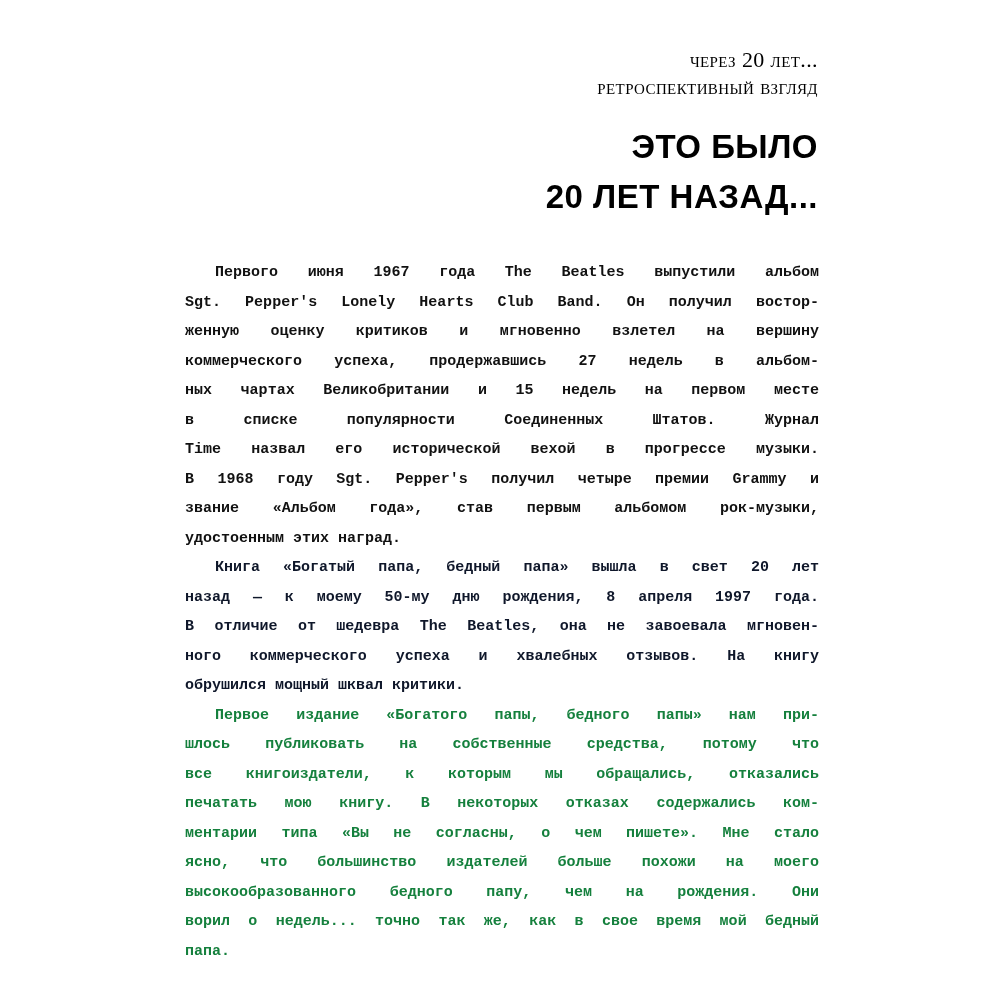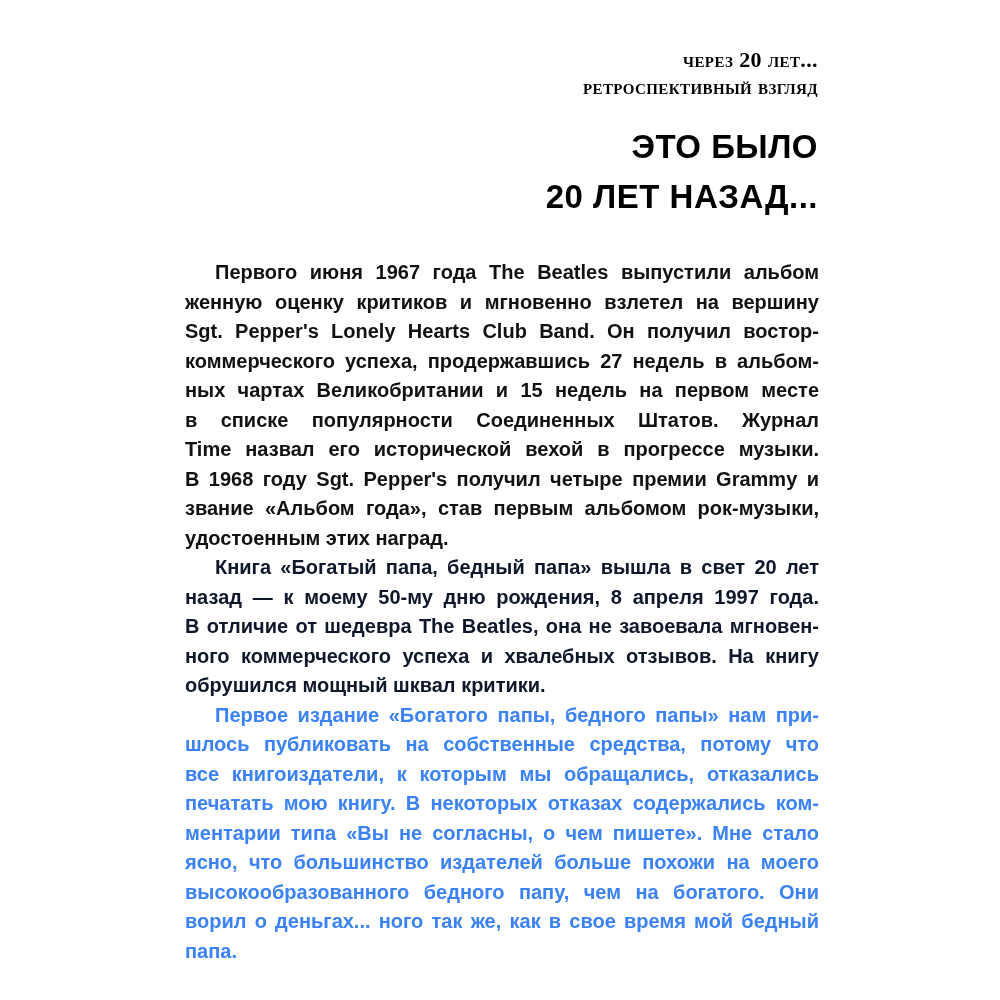--- a/index.html
+++ b/index.html
@@ -28,21 +28,21 @@
   .header {
     position: absolute;
     left: 185px;
     top: 46px;
     width: 633px;
     text-align: right;
   }
 
   .eyebrow {
     font-family: "Liberation Serif", "DejaVu Serif", serif;
-    font-weight: 700;
+    font-weight: 400;
     font-size: 22px;
     line-height: 27px;
     letter-spacing: 0.4px;
     font-variant: small-caps;
     text-transform: lowercase;
     white-space: nowrap;
   }
 
   .chapter-title {
     font-family: "Liberation Sans", "DejaVu Sans", sans-serif;
@@ -57,23 +57,23 @@
   
   .body-col {
     position: absolute;
     left: 185px;
     top: 258px;
     width: 634px;
   }
 
   .para {
     margin: 0;
-    font-family: Liberation Sans, sans-serif;
+    font-family: Liberation Mono, monospace;
     font-weight: 700;
-    font-size: 20px;
+    font-size: 15px;
     line-height: 29.5px;
     color: #111111;
     text-align: justify;
   }
 
   
   .line {
     display: block;
     text-align: justify;
     text-align-last: justify;
@@ -97,43 +97,43 @@
     <div class="eyebrow">Ретроспективный взгляд</div>
     <h1 class="chapter-title">
       <span>Это было</span><br>
       <span>20 лет назад...</span>
     </h1>
   </div>
 
   <div class="body-col">
     <p class="para" id="paragraph-1" style="color: rgb(17, 17, 17);">
         <span class="line indent">Первого июня 1967 года The Beatles выпустили альбом</span>
+        <span class="line">Sgt. Pepper's Lonely Hearts Club Band. Он получил востор-</span>
         <span class="line">женную оценку критиков и мгновенно взлетел на вершину</span>
-        <span class="line">Sgt. Pepper's Lonely Hearts Club Band. Он получил востор-</span>
         <span class="line">коммерческого успеха, продержавшись 27 недель в альбом-</span>
         <span class="line">ных чартах Великобритании и 15 недель на первом месте</span>
         <span class="line">в списке популярности Соединенных Штатов. Журнал</span>
         <span class="line">Time назвал его исторической вехой в прогрессе музыки.</span>
         <span class="line">В 1968 году Sgt. Pepper's получил четыре премии Grammy и</span>
         <span class="line">звание «Альбом года», став первым альбомом рок-музыки,</span>
         <span class="line last">удостоенным этих наград.</span>
       </p>
     <p class="para" id="paragraph-2" style="color: #0f172a;">
         <span class="line indent">Книга «Богатый папа, бедный папа» вышла в свет 20 лет</span>
         <span class="line">назад — к моему 50-му дню рождения, 8 апреля 1997 года.</span>
         <span class="line">В отличие от шедевра The Beatles, она не завоевала мгновен-</span>
         <span class="line">ного коммерческого успеха и хвалебных отзывов. На книгу</span>
         <span class="line last">обрушился мощный шквал критики.</span>
       </p>
-    <p class="para" id="paragraph-3" style="color: #3b82f6;">
+    <p class="para" id="paragraph-3" style="color: #15803d;">
         <span class="line indent">Первое издание «Богатого папы, бедного папы» нам при-</span>
         <span class="line">шлось публиковать на собственные средства, потому что</span>
         <span class="line">все книгоиздатели, к которым мы обращались, отказались</span>
         <span class="line">печатать мою книгу. В некоторых отказах содержались ком-</span>
         <span class="line">ментарии типа «Вы не согласны, о чем пишете». Мне стало</span>
         <span class="line">ясно, что большинство издателей больше похожи на моего</span>
-        <span class="line">высокообразованного бедного папу, чем на богатого. Они</span>
-        <span class="line">ворил о деньгах... ного так же, как в свое время мой бедный</span>
+        <span class="line">высокообразованного бедного папу, чем на рождения. Они</span>
+        <span class="line">ворил о недель... точно так же, как в свое время мой бедный</span>
         <span class="line last">папа.</span>
       </p>
   </div>
 
 </div>
 
 </body></html>

